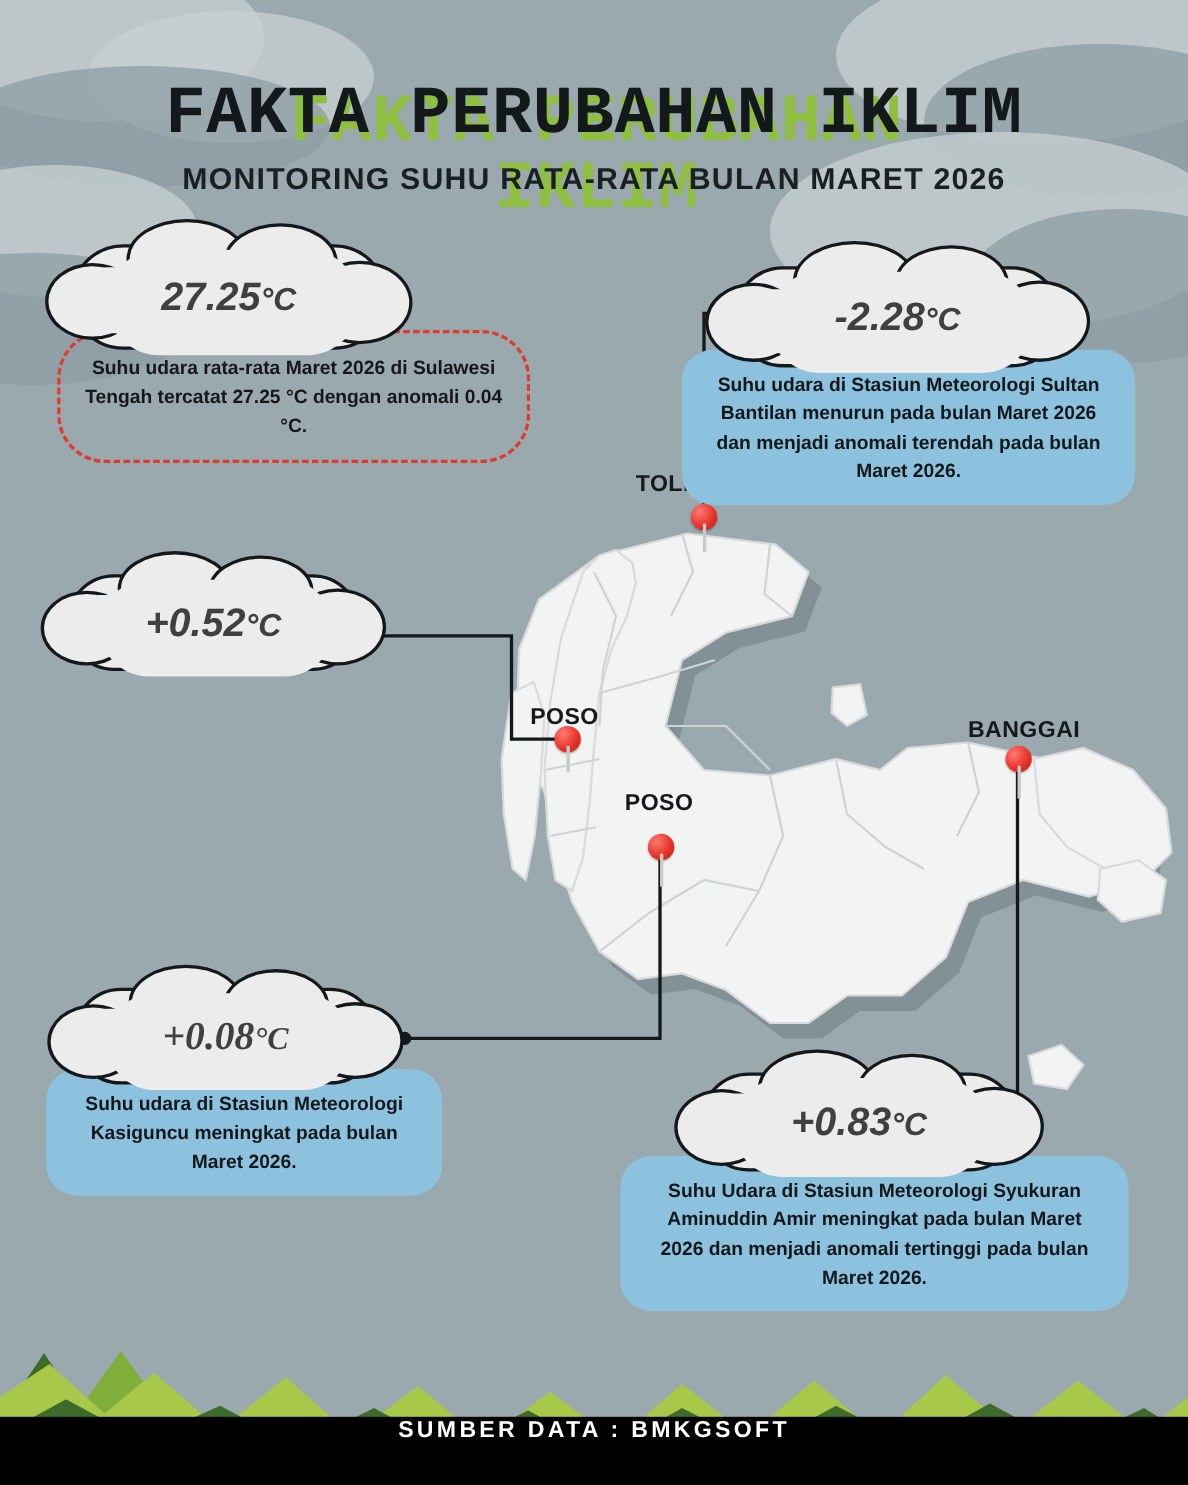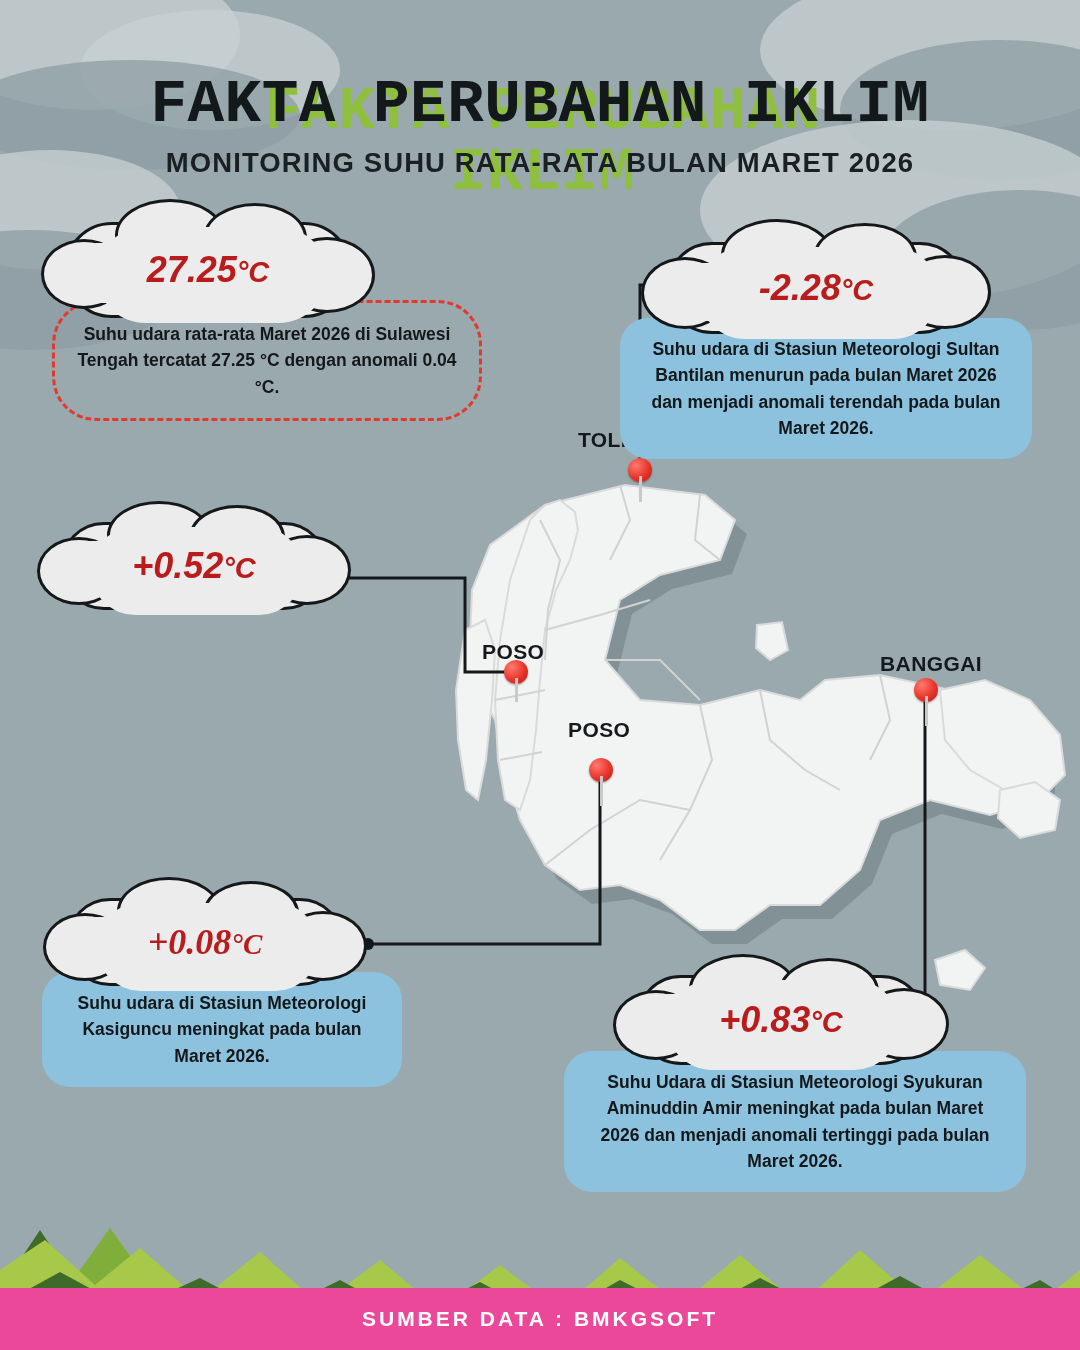--- a/index.html
+++ b/index.html
@@ -124,21 +124,21 @@
     position: relative;
     background: #ececec;
     border: 3px solid #14181a;
     border-radius: 60px;
     display: flex;
     align-items: center;
     justify-content: center;
     font-size: 36px;
     font-weight: bold;
     font-style: italic;
-    color: #b91c1c;
+    color: #404040;
     z-index: 3;
     box-sizing: border-box;
   }
   .bubble .lobe {
     position: absolute;
     background: #ececec;
     border: 3px solid #14181a;
     border-radius: 50%;
     box-sizing: border-box;
   }
@@ -176,24 +176,24 @@
     width: 1080px;
     height: 140px;
     z-index: 14;
   }
   .footer-bar {
     position: absolute;
     left: 0;
     bottom: 0;
     width: 1080px;
     height: 62px;
-    background: #ec4899;
+    background: #000000;
     z-index: 16;
     display: flex;
-    align-items: center;
+    align-items: flex-start;
     justify-content: center;
   }
   .footer-bar .src {
     color: #ffffff;
     font-size: 21px;
     font-weight: bold;
     letter-spacing: 3px;
   }
 </style>
 </head>

